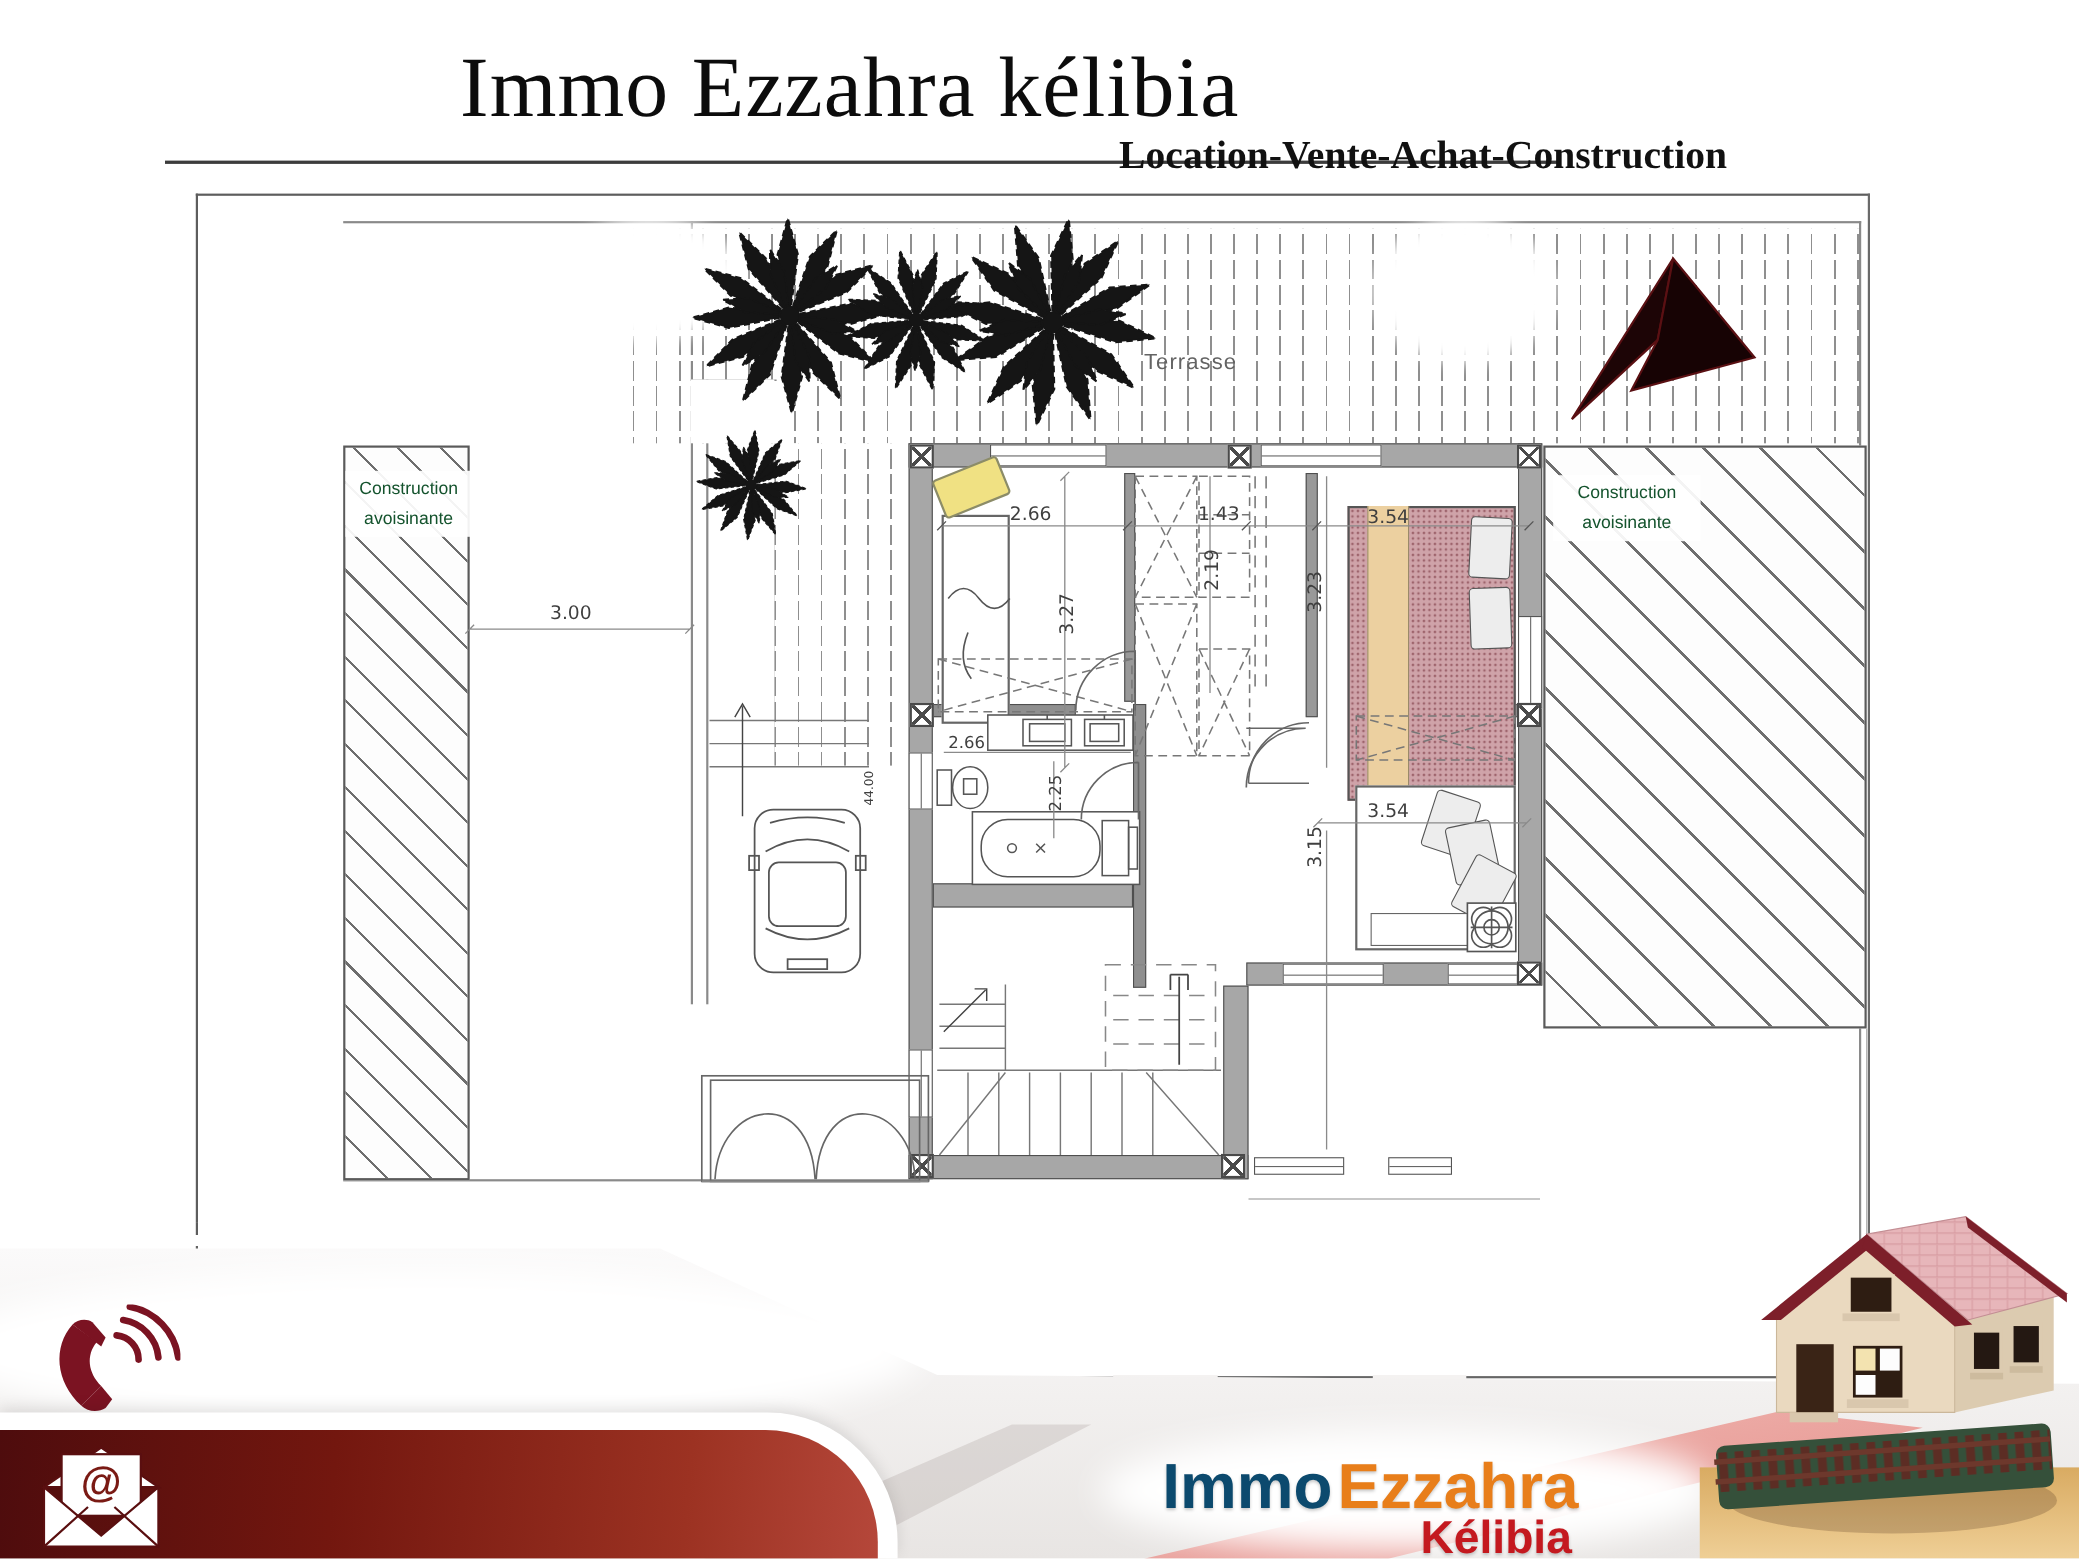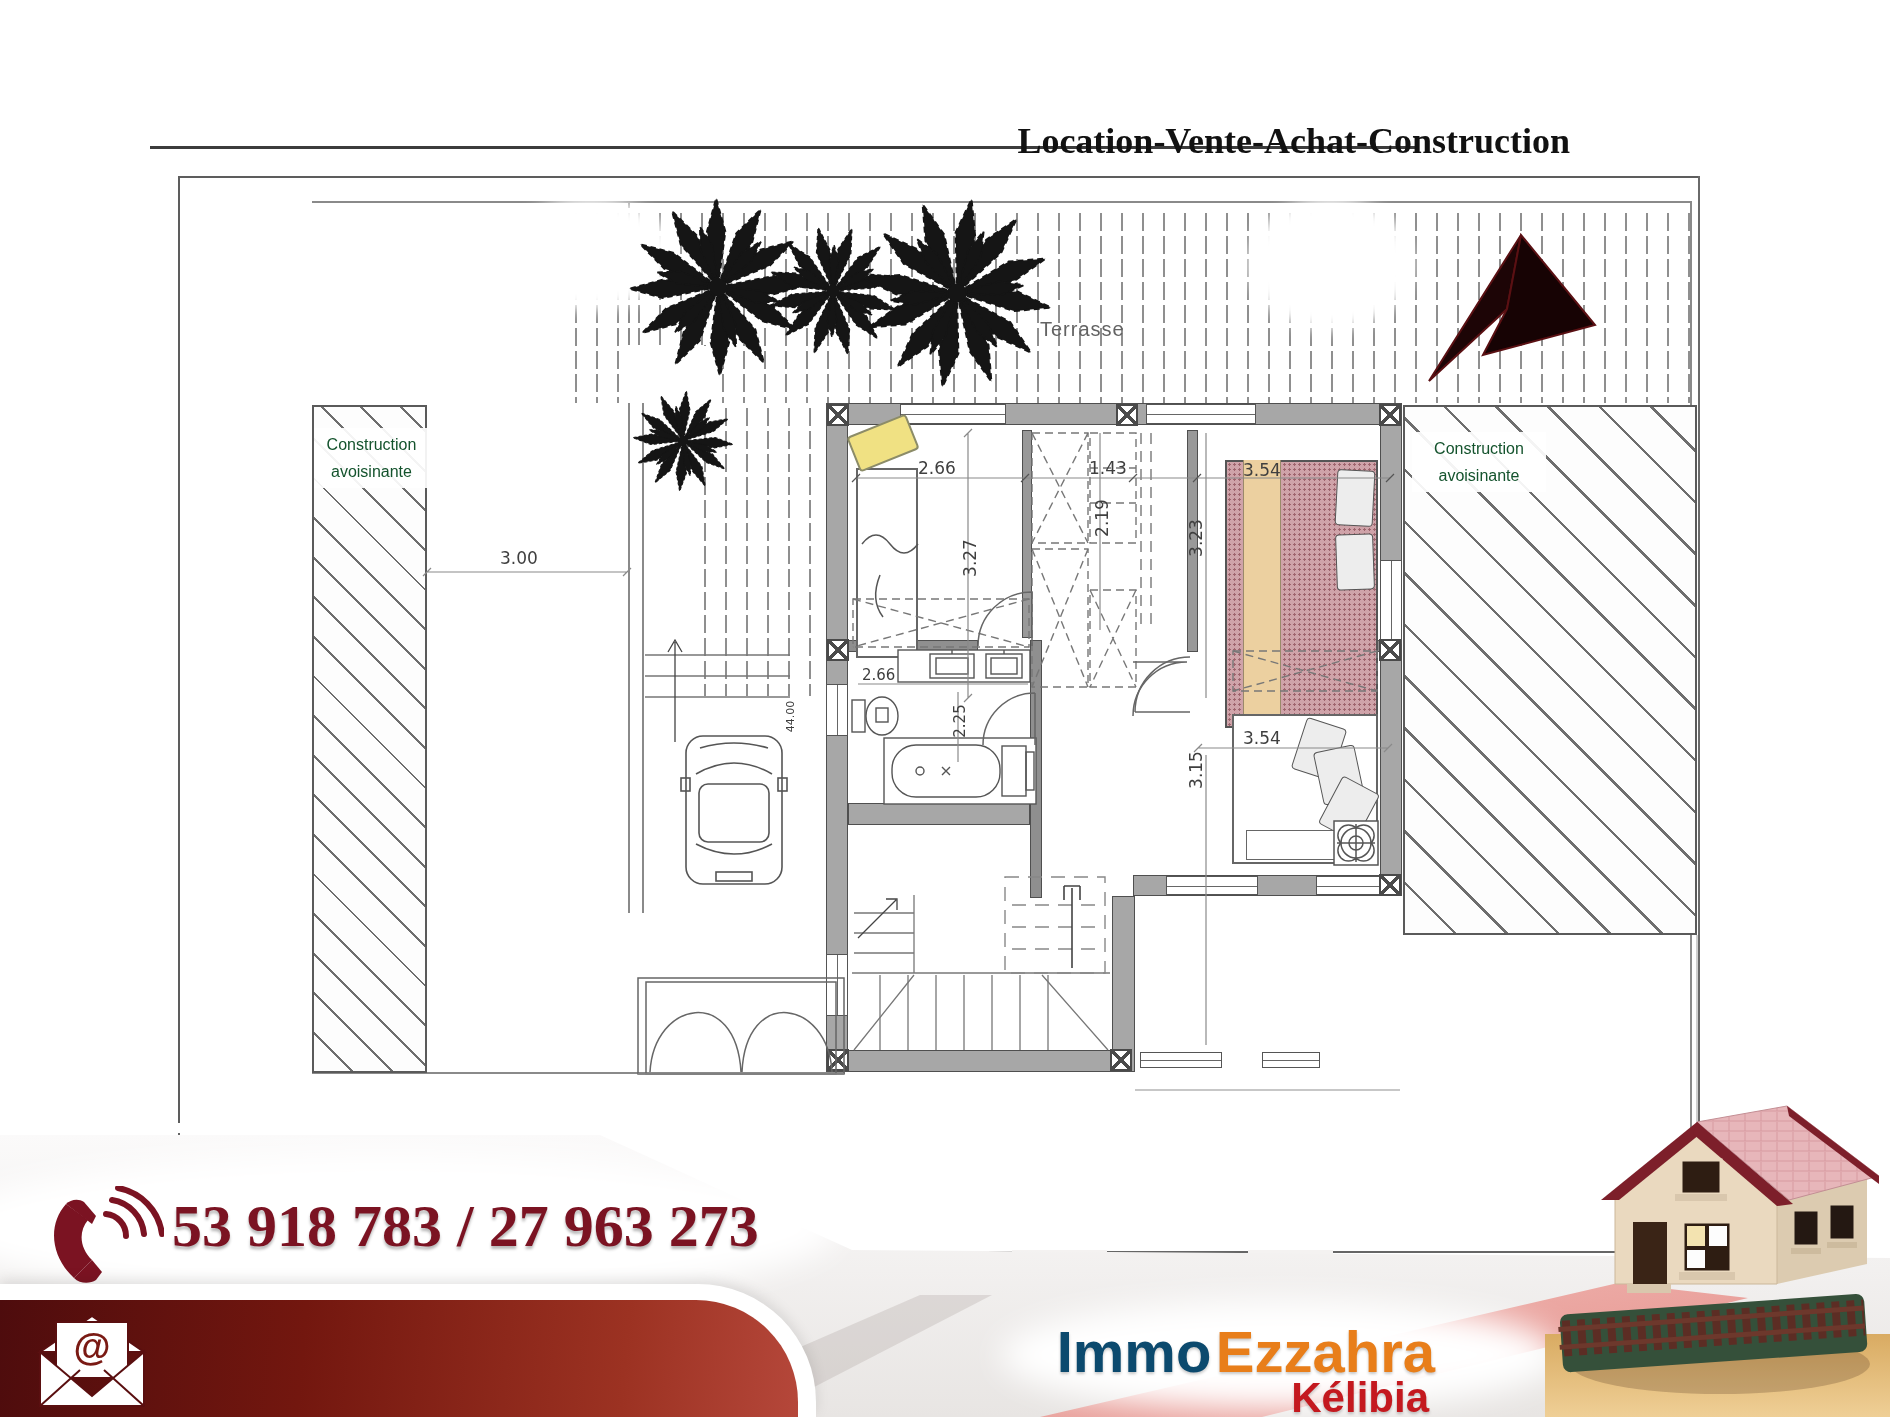--- a/index.html
+++ b/index.html
@@ -53,20 +53,21 @@
   .brand .w3{color:#c4191f;font-size:42px;display:block;margin-top:-4px;padding-right:6px;}
   .halo{background:#fff;border-radius:50%;filter:blur(16px);}
   svg{display:block;}
 </style>
 </head>
 <body>
 
 <div class="page">
 
   <div class="abs subtitle-rule"></div>
+  <div class="abs title">Immo Ezzahra kélibia</div>
   <div class="abs subtitle">Location-Vente-Achat-Construction</div>
 
   <div class="abs" style="left:0;top:0;width:1890px;height:1417px;">
 
     <div class="abs lineh" style="left:178px;top:176px;width:1522px;"></div>
     <div class="abs linev" style="left:178px;top:176px;height:935px;"></div>
     <div class="abs" style="left:178px;top:1111px;width:2px;height:90px;background:repeating-linear-gradient(180deg,#5d5d5d 0 12px,transparent 12px 22px);"></div>
     <div class="abs linev" style="left:1698px;top:176px;height:978px;background:#6a6a6a;"></div>
     <div class="abs thin" style="left:312px;top:201px;width:1380px;height:2px;"></div>
     <div class="abs thin" style="left:1690px;top:201px;width:2px;height:1052px;"></div>
@@ -340,21 +341,20 @@
       <path d="M22,18 C4,38 6,70 30,92 L48,74 C36,62 34,46 44,34 Z"></path>
       <path d="M22,18 C26,14 34,12 40,16 L52,30 48,38 Z"></path>
       <path d="M30,92 C36,98 46,98 52,94 L58,86 48,74 Z"></path>
     </g>
     <g stroke="#7b1322" stroke-width="6" fill="none" stroke-linecap="round">
       <path d="M62,28 a22,22 0 0 1 20,22"></path>
       <path d="M68,14 a38,38 0 0 1 32,34"></path>
       <path d="M74,2  a54,54 0 0 1 44,46"></path>
     </g>
   </svg>
-  <div class="abs phone-text" style="left:172px;top:1192px;">53 918 783 / 27 963 273</div>
 
   <div class="abs email-outer" style="left:0;top:1284px;width:816px;height:133px;"></div>
   <div class="abs email-bar" style="left:0;top:1300px;width:798px;height:117px;">
     <svg class="abs" style="left:26px;top:8px;" width="132" height="102" viewBox="0 0 132 102">
       <polygon points="14,44 66,8 118,44" fill="#ffffff" stroke="#5a0f10" stroke-width="2"></polygon>
       <rect x="30" y="14" width="72" height="56" fill="#ffffff" stroke="#5a0f10" stroke-width="2"></rect>
       <text x="66" y="52" text-anchor="middle" font-family="Liberation Sans, sans-serif" font-size="38" font-weight="bold" fill="#7a1a14">@</text>
       <polygon points="14,44 66,88 118,44 118,98 14,98" fill="#ffffff" stroke="#5a0f10" stroke-width="2"></polygon>
       <path d="M14,98 L54,62 M118,98 L78,62" stroke="#5a0f10" stroke-width="2" fill="none"></path>
     </svg>

